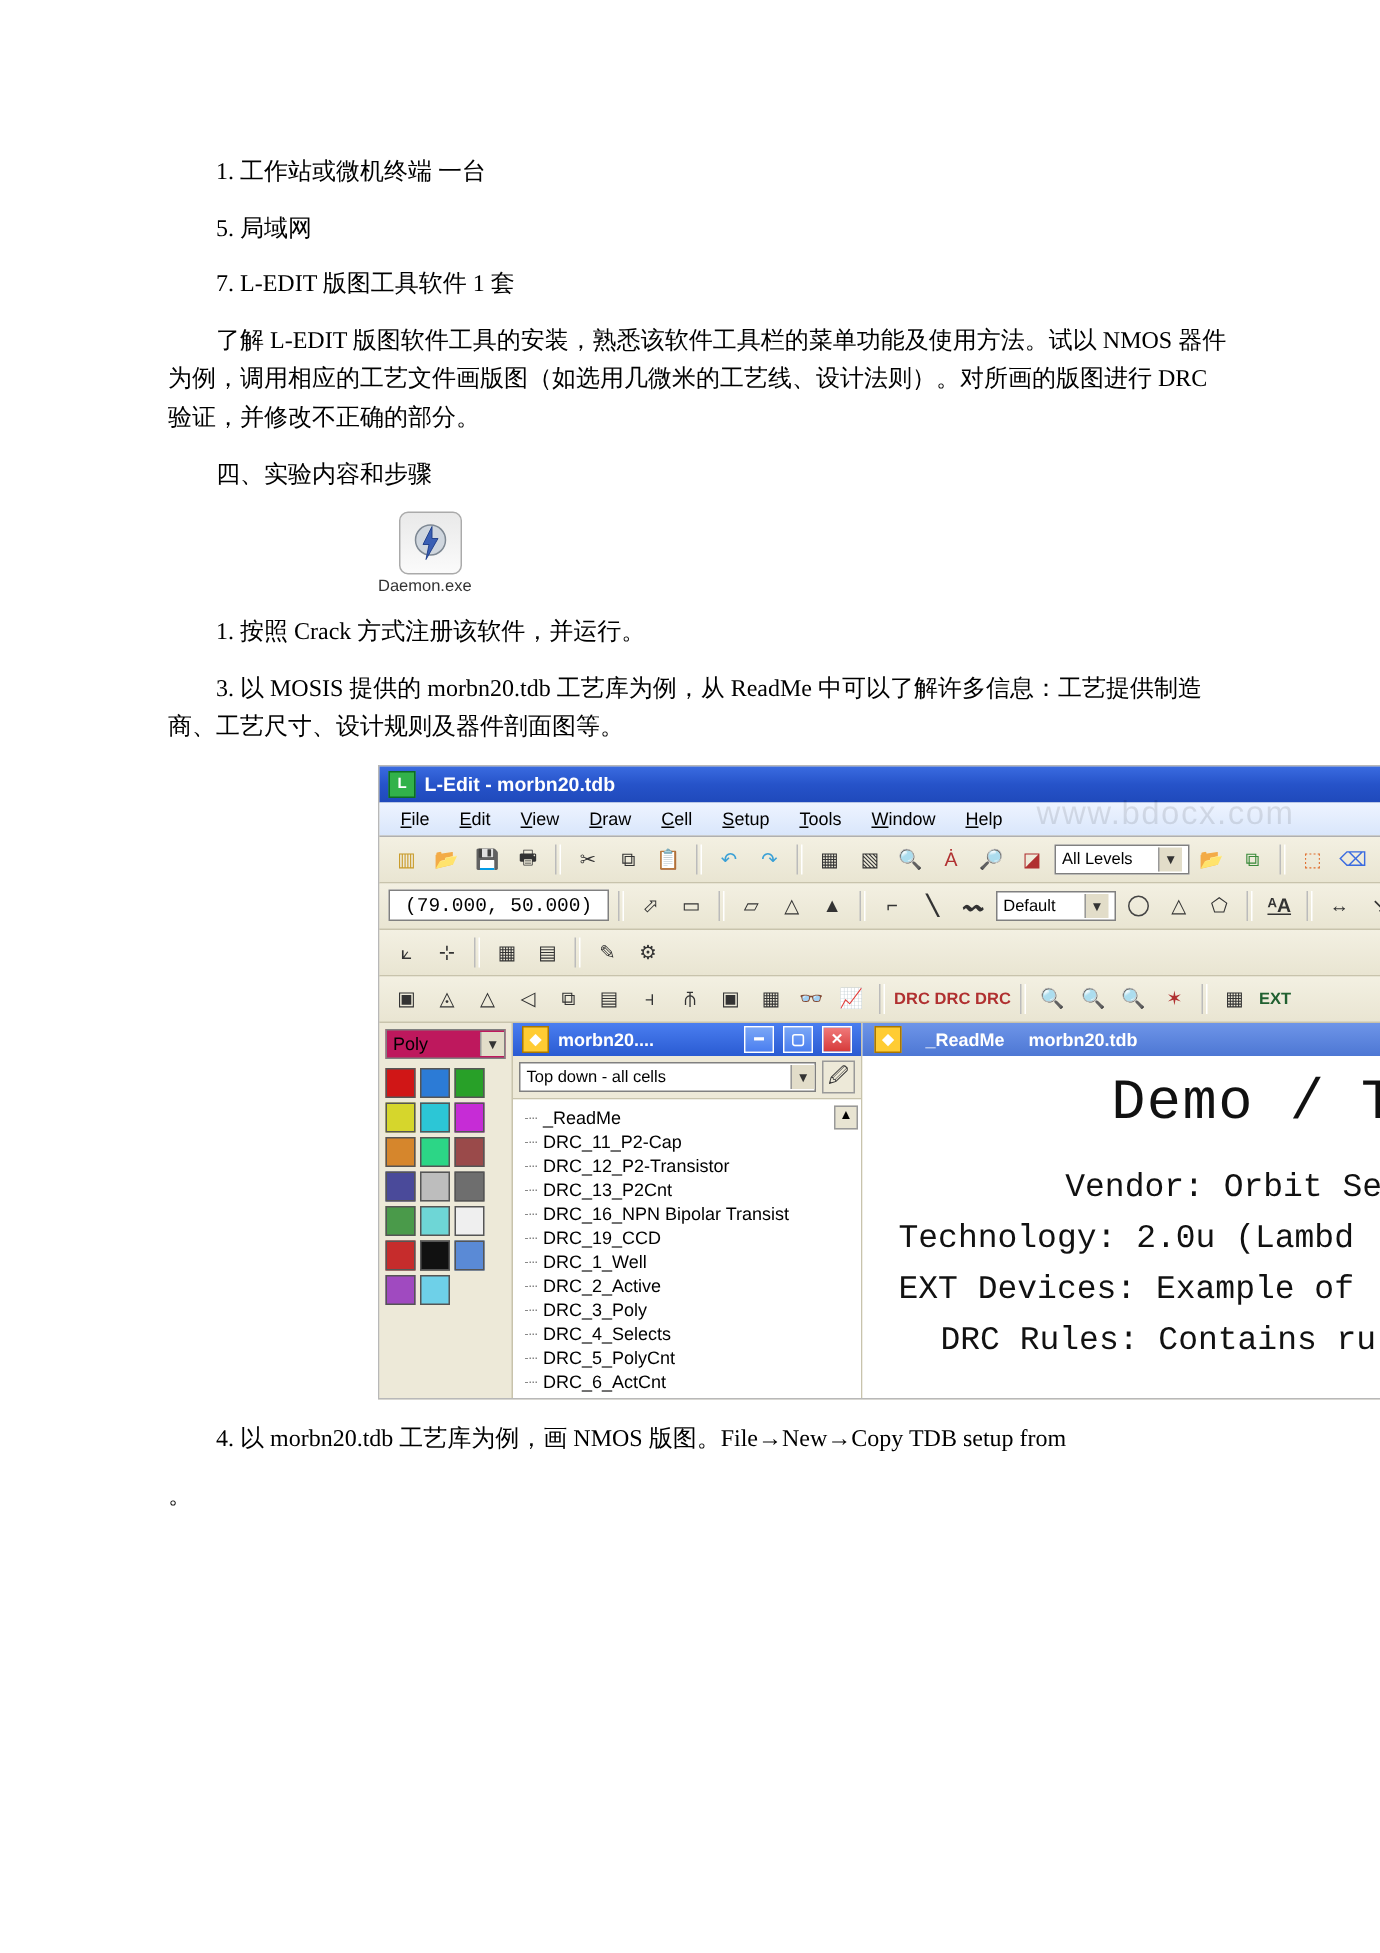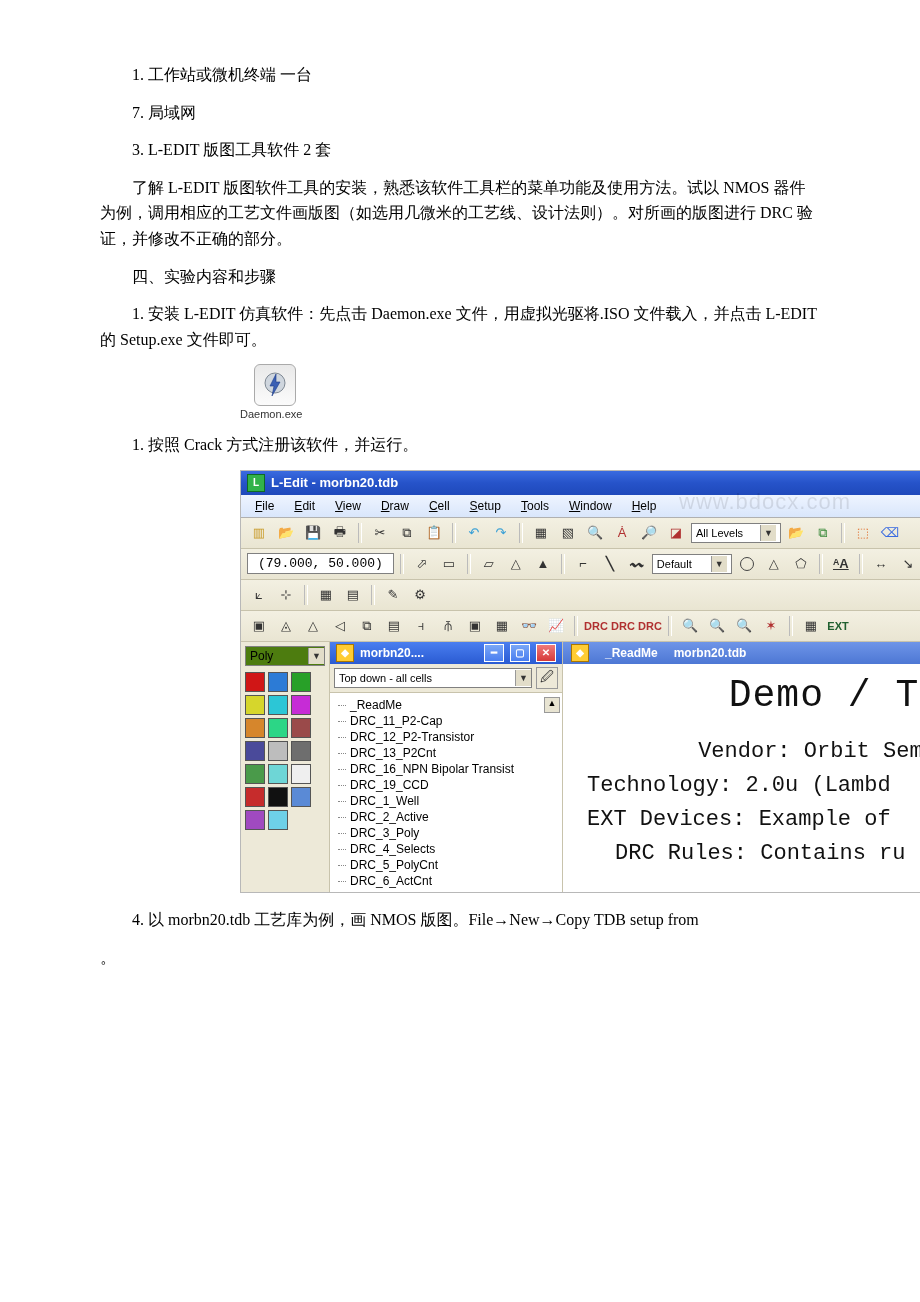--- a/index.html
+++ b/index.html
@@ -5,21 +5,22 @@
   body {
     margin: 0;
     padding: 0;
     background: #fff;
     font-family: "SimSun", "宋体", serif;
     font-size: 16px;
     color: #000;
     width: 920px;
   }
   .page {
-    padding: 50px 100px 60px 100px;
+    padding: 90px 100px 60px 100px;
+    margin-left: 12px;
   }
   .para {
     margin: 12px 0;
     line-height: 1.6;
     text-indent: 2em;
   }
   .para.noindent { text-indent: 0; }
   .small-indent { text-indent: 2em; }
   .daemon-box {
     margin: 6px 0 4px 140px;
@@ -140,21 +141,21 @@
   }
   .palette-left {
     width: 88px;
     background:#ede9d8;
     border-right:1px solid #c8c3ac;
     display:flex;
     flex-direction:column;
   }
   .layer-dropdown {
     border:1px solid #808080;
-    background:#4d7c0f;
+    background:#be185d;
     margin:4px;
     display:flex;
     align-items:center;
     height:18px;
     font-size:12px;
     padding-left:4px;
   }
   .swatches {
     display:flex;
     flex-wrap:wrap;
@@ -272,39 +273,39 @@
   .layer-dd-row{display:flex;align-items:center;}
   .glyph{font-family:Arial,sans-serif;}
   .shape-circ{width:12px;height:12px;border:1.5px solid #444;border-radius:50%;}
 </style>
 </head>
 <body>
 
 <div class="page">
 
   <div class="para small-indent">1. 工作站或微机终端 一台</div>
-  <div class="para small-indent">7. 局域网</div>
-  <div class="para small-indent">3. L-EDIT 版图工具软件 2 套</div>
+  <div class="para small-indent">5. 局域网</div>
+  <div class="para small-indent">7. L-EDIT 版图工具软件 1 套</div>
   <div class="para">了解 L-EDIT 版图软件工具的安装，熟悉该软件工具栏的菜单功能及使用方法。试以 NMOS 器件为例，调用相应的工艺文件画版图（如选用几微米的工艺线、设计法则）。对所画的版图进行 DRC 验证，并修改不正确的部分。</div>
 
   <div class="para small-indent">四、实验内容和步骤</div>
 
-  <div class="para">1. 安装 L-EDIT 仿真软件：先点击 Daemon.exe 文件，用虚拟光驱将.ISO 文件载入，并点击 L-EDIT 的 Setup.exe 文件即可。</div>
 
   <div class="daemon-box">
     <div class="daemon-icon">
       <svg width="22" height="26" viewBox="0 0 22 26">
         <circle cx="11" cy="11" r="10" fill="#cfd6de" stroke="#7e8893"></circle>
         <path d="M12 2 L6 14 L10 14 L8 24 L16 10 L12 10 Z" fill="#3a5fb4" stroke="#1b3a87" stroke-width="0.6"></path>
       </svg>
     </div>
     <div class="daemon-label">Daemon.exe</div>
   </div>
 
   <div class="para">1. 按照 Crack 方式注册该软件，并运行。</div>
+  <div class="para">3. 以 MOSIS 提供的 morbn20.tdb 工艺库为例，从 ReadMe 中可以了解许多信息：工艺提供制造商、工艺尺寸、设计规则及器件剖面图等。</div>
 
   <div class="screenshot">
     <div class="titlebar">
       <div class="app-icon">L</div>
       <span>L-Edit - morbn20.tdb</span>
     </div>
 
     <div class="menubar watermark">
       <span><u>F</u>ile</span>
       <span><u>E</u>dit</span>

